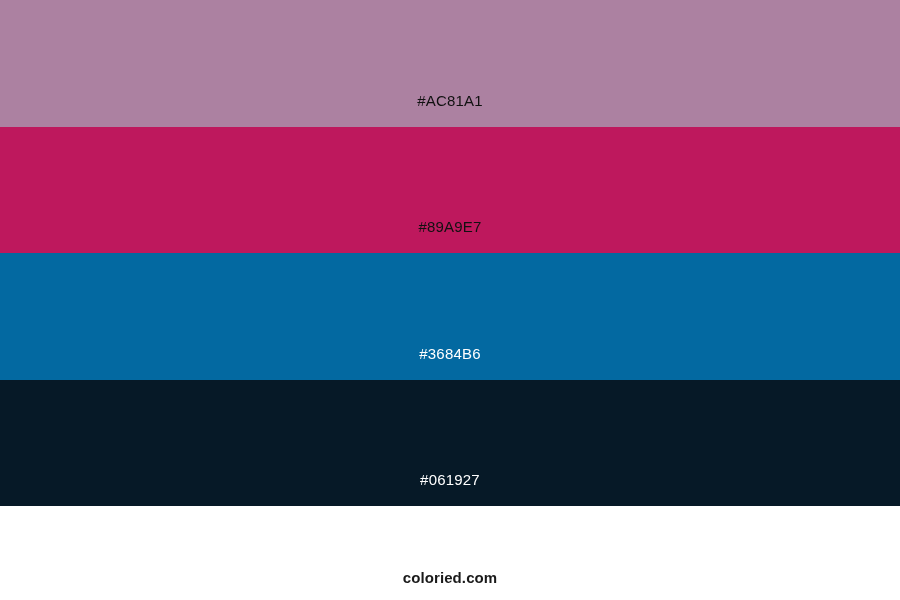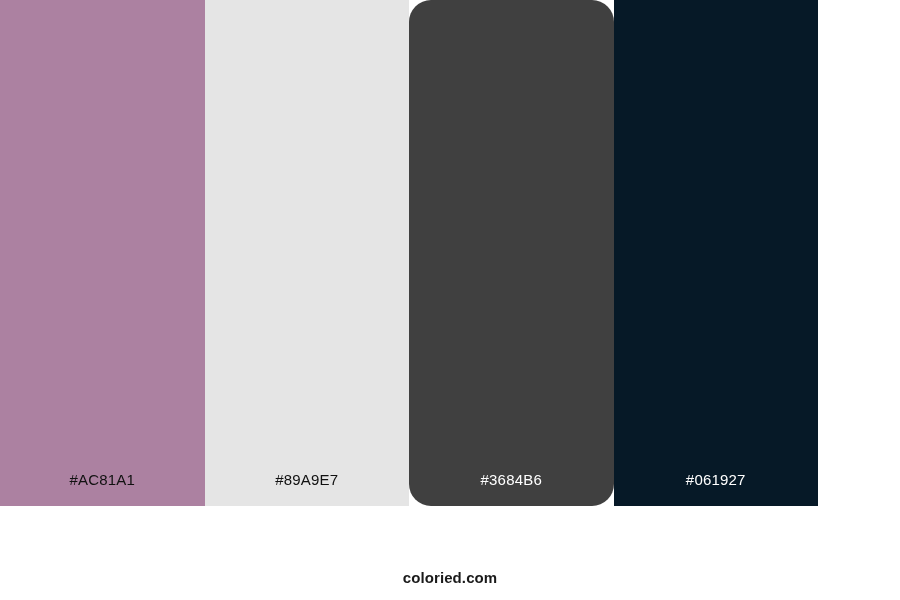--- a/index.html
+++ b/index.html
@@ -15,24 +15,24 @@
     overflow: hidden;
   }
   .palette-page {
     width: 900px;
     height: 600px;
     display: flex;
     flex-direction: column;
     background: #ffffff;
   }
   .swatch-strip {
-    width: 818px;
+    width: 900px;
     height: 550px;
     display: flex;
-    flex-direction: row;
+    flex-direction: column;
   }
   .swatch {
     flex: 1 1 0;
     height: 100%;
     position: relative;
     display: flex;
     align-items: flex-end;
     justify-content: center;
   }
   .swatch-label {
@@ -69,25 +69,25 @@
 <body>
 
 <div class="palette-page">
 
   <div class="swatch-strip">
 
     <div class="swatch" style="background-color: rgb(172, 129, 161);">
       <span class="swatch-label" style="color: rgb(17, 17, 17);">#AC81A1</span>
     </div>
 
-    <div class="swatch" style="background-color: #e5e5e5;">
+    <div class="swatch" style="background-color: #be185d;">
       <span class="swatch-label" style="color: rgb(17, 17, 17);">#89A9E7</span>
     </div>
 
-    <div class="swatch" style="background-color: #404040; border-radius: 22px;">
+    <div class="swatch" style="background-color: #0369a1;">
       <span class="swatch-label" style="color: rgb(255, 255, 255);">#3684B6</span>
     </div>
 
 
     <div class="swatch" style="background-color: rgb(6, 25, 39);">
       <span class="swatch-label" style="color: rgb(255, 255, 255);">#061927</span>
     </div>
 
   </div>
 

